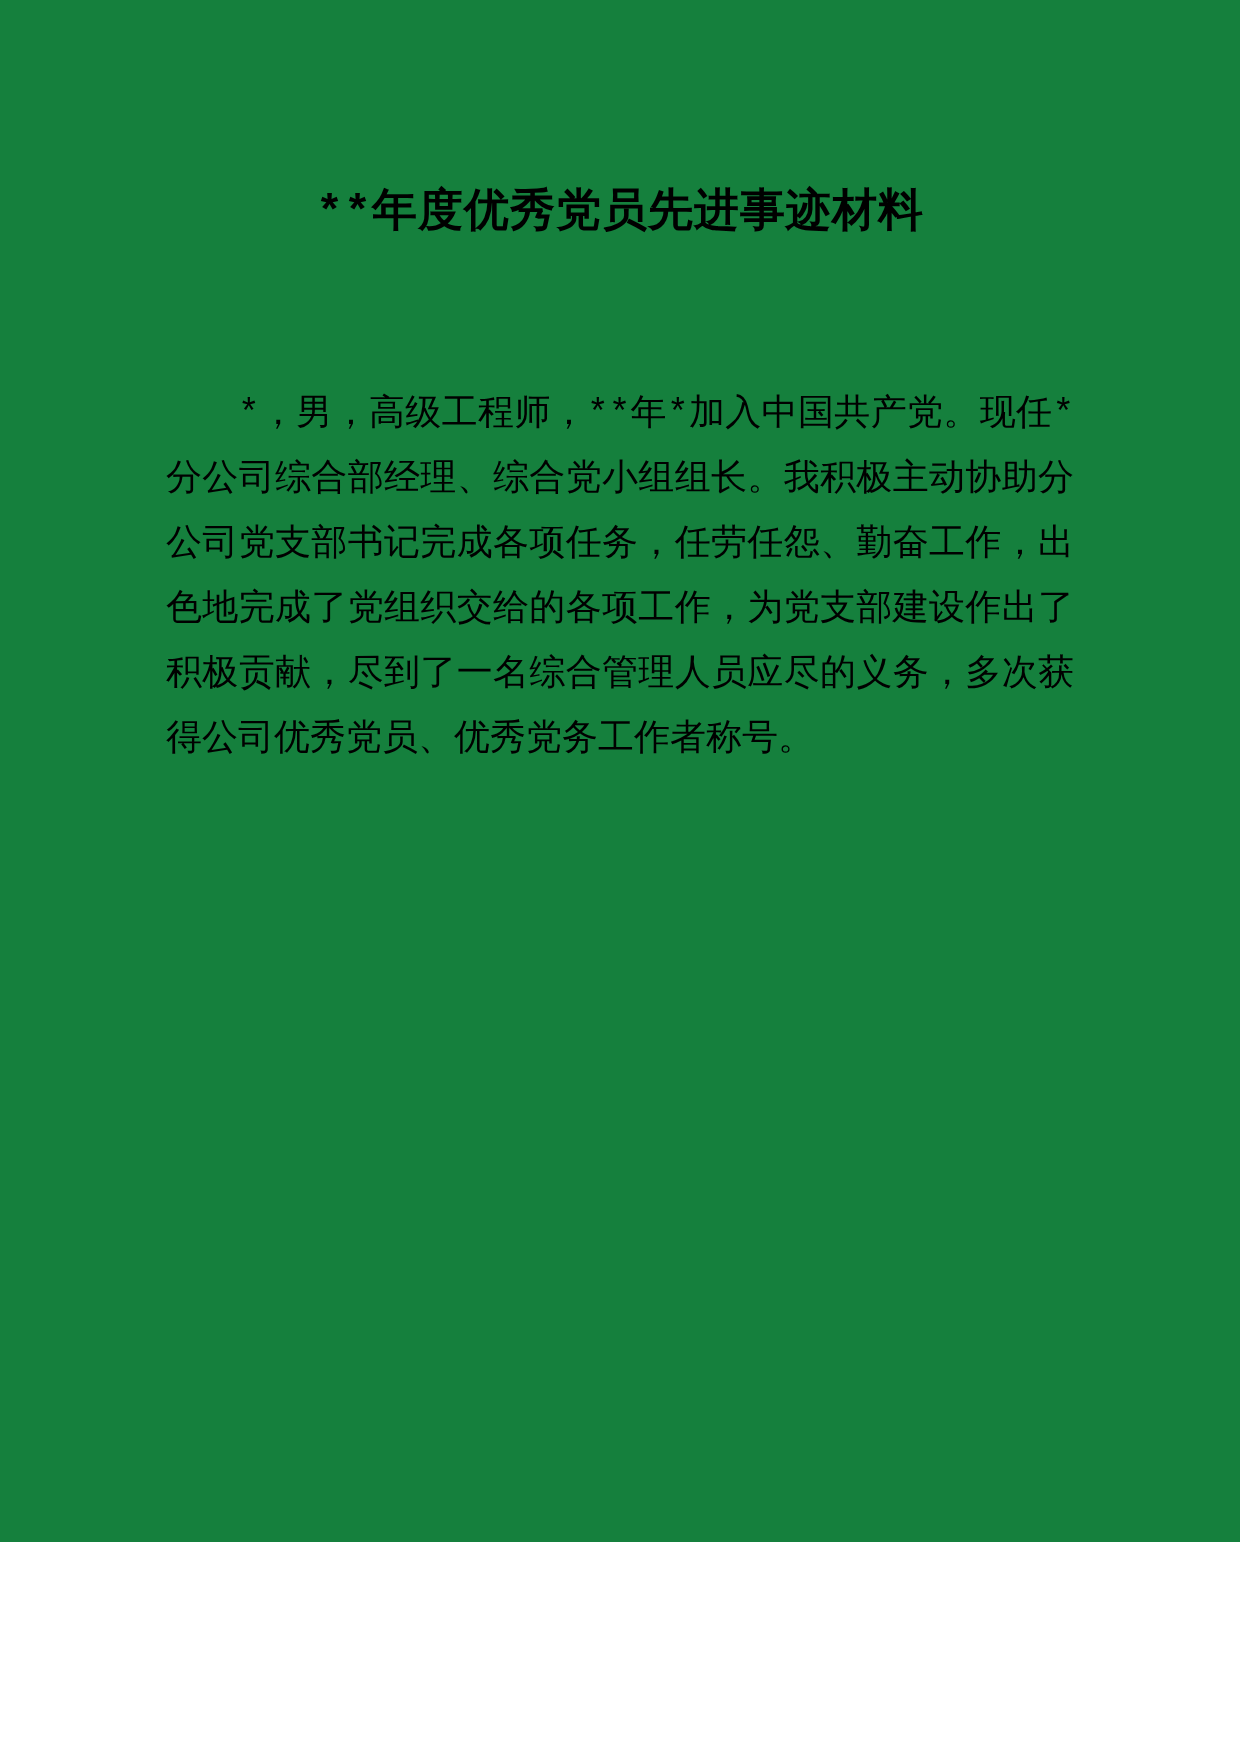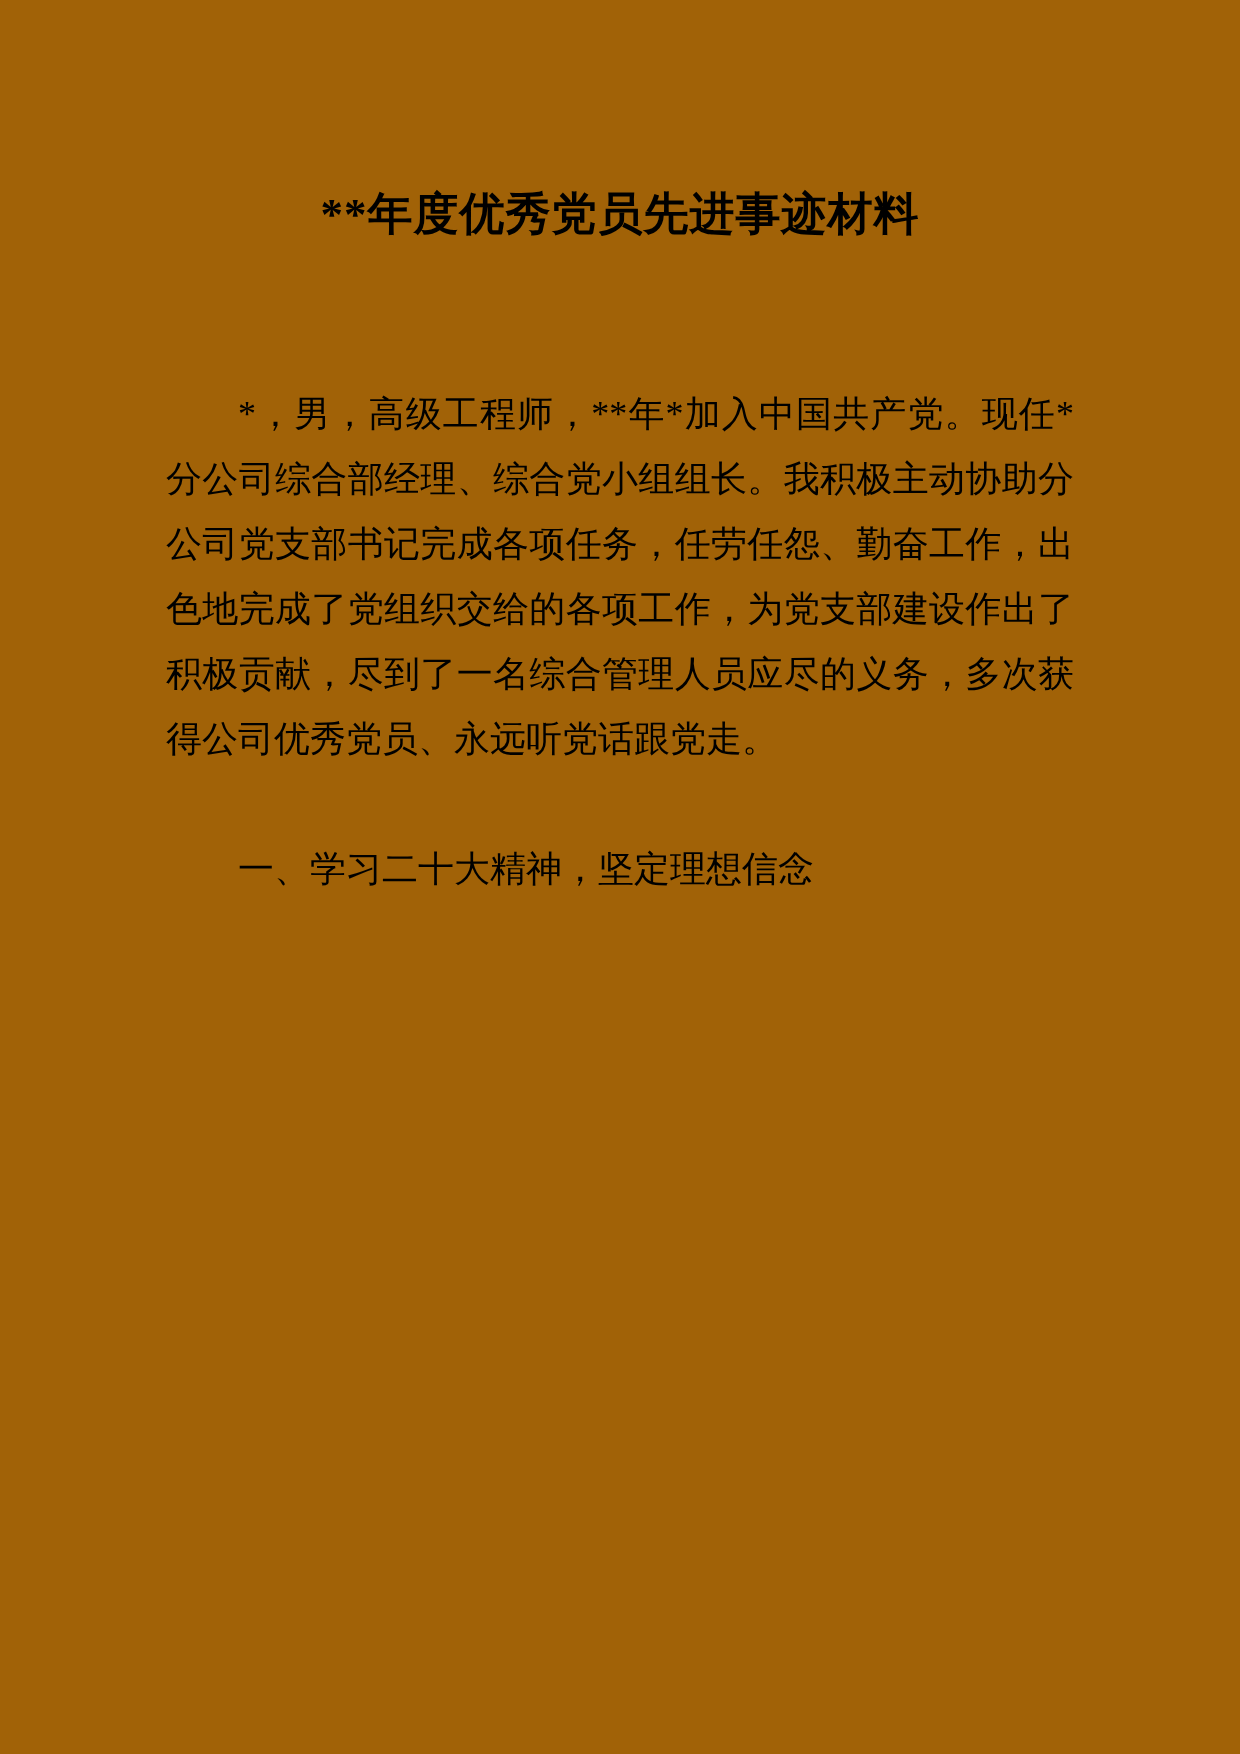--- a/index.html
+++ b/index.html
@@ -3,24 +3,24 @@
 <meta charset="utf-8">
 <style>
   html, body {
     margin: 0;
     padding: 0;
     background: #ffffff;
   }
   .page {
     position: relative;
     width: 1240px;
-    height: 1754px;
-    background: #a16207;
+    height: 1542px;
+    background: #15803d;
     color: #000000;
-    font-family: Liberation Serif, serif;
+    font-family: Liberation Mono, monospace;
     overflow: hidden;
     box-sizing: border-box;
   }
   .content {
     box-sizing: border-box;
     padding: 186px 166px 0 166px;
   }
   .doc-title {
     margin: 0;
     font-size: 45px;
@@ -52,18 +52,17 @@
     margin-top: 65px;
   }
 </style>
 </head>
 <body>
 
 <div class="page">
   <div class="content">
     <h1 class="doc-title">**年度优秀党员先进事迹材料</h1>
 
-    <p class="body-text intro-paragraph">*，男，高级工程师，**年*加入中国共产党。现任*分公司综合部经理、综合党小组组长。我积极主动协助分公司党支部书记完成各项任务，任劳任怨、勤奋工作，出色地完成了党组织交给的各项工作，为党支部建设作出了积极贡献，尽到了一名综合管理人员应尽的义务，多次获得公司优秀党员、永远听党话跟党走。</p>
+    <p class="body-text intro-paragraph">*，男，高级工程师，**年*加入中国共产党。现任*分公司综合部经理、综合党小组组长。我积极主动协助分公司党支部书记完成各项任务，任劳任怨、勤奋工作，出色地完成了党组织交给的各项工作，为党支部建设作出了积极贡献，尽到了一名综合管理人员应尽的义务，多次获得公司优秀党员、优秀党务工作者称号。</p>
 
-    <p class="body-text section-heading">一、学习二十大精神，坚定理想信念</p>
 
   </div>
 </div>
 
 </body></html>

